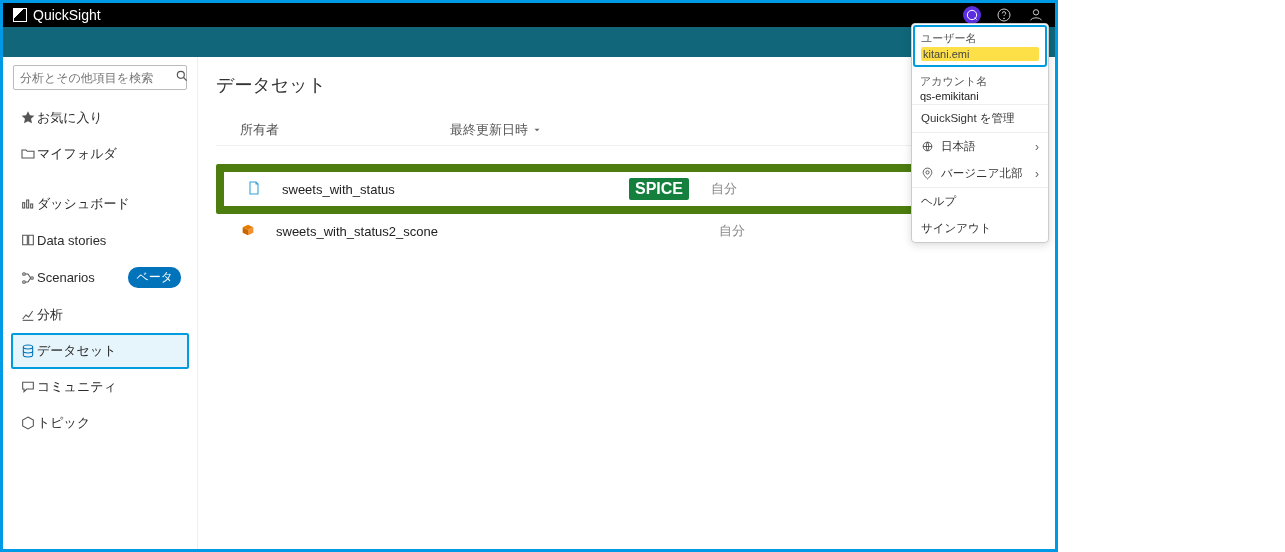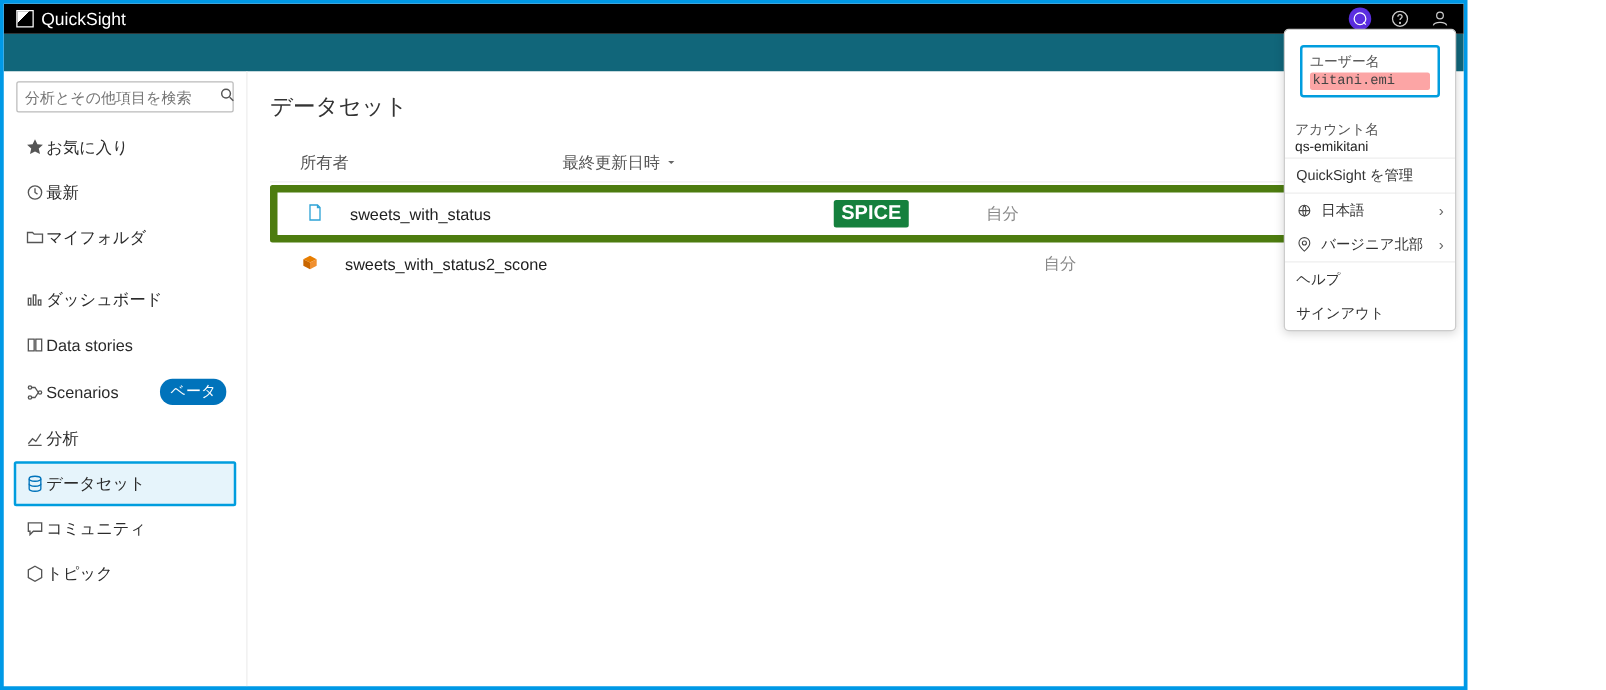--- a/index.html
+++ b/index.html
@@ -1,17 +1,17 @@
 <!DOCTYPE html>
 <html><head>
 <meta charset="utf-8">
 <style>
   * { box-sizing: border-box; margin: 0; padding: 0; }
   body { font-family: "Amazon Ember", "Helvetica Neue", Arial, sans-serif; font-size: 13px; color: #212121; background: #fff; }
-  .app { width: 1174px; height: 552px; border: 3px solid #0099e6; position: relative; overflow: hidden; }
+  .app { width: 1058px; height: 552px; border: 3px solid #0099e6; position: relative; overflow: hidden; }
 
   
   .topbar { height: 24px; background: #000; display: flex; align-items: center; padding: 0 10px; color: #fff; position: relative; }
   .logo { display: flex; align-items: center; gap: 6px; }
   .logo-mark { width: 14px; height: 14px; border: 1.5px solid #fff; background: linear-gradient(135deg,#fff 0 40%, transparent 40%); }
   .logo-text { font-size: 14px; font-weight: 400; }
   .topbar-right { margin-left: auto; display: flex; align-items: center; gap: 14px; }
   .top-icon { width: 18px; height: 18px; display: inline-flex; align-items: center; justify-content: center; cursor: pointer; }
   .top-icon svg { width: 16px; height: 16px; stroke: #ccc; fill: none; stroke-width: 1.5; }
   .q-icon { width:18px;height:18px;border-radius:50%;display:inline-flex;align-items:center;justify-content:center;background:#5b2ee0; }
@@ -39,35 +39,35 @@
   .content { flex:1; padding: 16px 26px 0 18px; }
   .page-title { font-size:18px; font-weight:400; color:#333; margin-bottom:18px; }
 
   .table-head { display:flex; align-items:center; padding:6px 0 6px 24px; color:#555; font-size:13px; border-bottom:1px solid #f0f0f0; }
   .col-name { flex:1; }
   .col-owner { width:210px; }
   .col-updated { width:100px; display:flex; align-items:center; gap:4px; }
   .sort-caret svg { width:10px;height:10px;fill:#666; }
 
   .row { display:flex; align-items:center; padding:8px 0 8px 24px; font-size:13px; }
-  .row.highlight { border:6px solid #4d7c0f; border-radius:2px; padding:6px 0 6px 22px; margin-top:2px;gap:40px; }
+  .row.highlight { border:8px solid #4d7c0f; border-radius:2px; padding:6px 0 6px 22px; margin-top:18px; }
   .row .file-icn { width:18px; height:18px; margin-right:10px; display:inline-flex; }
   .row .file-icn svg { width:16px;height:16px; }
   .row .ds-name { flex:1; display:flex; align-items:center; gap:8px; }
   .spice-tag { background:#15803d; color:#fff; font-size:16px; font-weight:700; padding:2px 6px; border-radius:2px; margin-right:22px; }
   .row .owner { width:210px; color:#888; }
   .row .updated { width:100px; color:#888; }
 
   
   .user-menu { position:absolute; top:20px; right:6px; width:138px; background:#fff; border:1px solid #ccc; border-radius:4px; box-shadow:0 2px 8px rgba(0,0,0,.15); font-size:11.5px; color:#333; z-index:10; }
   .user-menu .section { padding:6px 8px 2px 8px; }
   .user-menu .label { color:#555; font-size:11px; }
   .user-menu .val { font-size:11px; color:#222; margin-top:1px; white-space: nowrap; overflow:hidden; text-overflow:ellipsis;}
-  .user-menu .val.masked { background:#fca5a5; color:#444; padding:1px 2px; border-radius:2px;font-family:Liberation Mono, monospace; }
-  .user-menu .box-top { border:2px solid #009dde; border-radius:3px; padding:4px 6px 4px 6px; margin:12px; }
+  .user-menu .val.masked { background:#fde047; color:#444; padding:1px 2px; border-radius:2px; }
+  .user-menu .box-top { border:2px solid #009dde; border-radius:3px; padding:4px 6px 4px 6px; margin:1px; }
   .user-menu .item { padding:6px 9px; display:flex; align-items:center; gap:6px; cursor:pointer; }
   .user-menu .item .mi { width:14px;height:14px;display:inline-flex; }
   .user-menu .item .mi svg { width:13px;height:13px; stroke:#444; fill:none; stroke-width:1.6; }
   .user-menu .chev { margin-left:auto; font-size:12px; color:#666; }
   .user-menu hr { border:none; border-top:1px solid #eee; margin:0; }
 </style>
 </head>
 <body>
 
 <div class="app">
@@ -154,29 +154,20 @@
             </svg></span>
       </div>
 
       <div class="nav-item">
         <span class="icn">
             <svg viewBox="0 0 24 24">
               <path fill="#555" stroke="none" d="M12 2l2.9 6 6.6.6-5 4.6 1.5 6.5L12 16.8 6 19.7l1.5-6.5-5-4.6 6.6-.6z"></path>
             </svg>
           </span>
         <span>お気に入り</span>
-      </div>
-      <div class="nav-item">
-        <span class="icn">
-            <svg viewBox="0 0 24 24">
-              <circle cx="12" cy="12" r="8"></circle>
-              <path d="M12 7v5l3 2"></path>
-            </svg>
-          </span>
-        <span>最新</span>
       </div>
       <div class="nav-item">
         <span class="icn">
             <svg viewBox="0 0 24 24">
               <path d="M3 6h6l2 2h10v10H3z"></path>
             </svg>
           </span>
         <span>マイフォルダ</span>
       </div>
 

